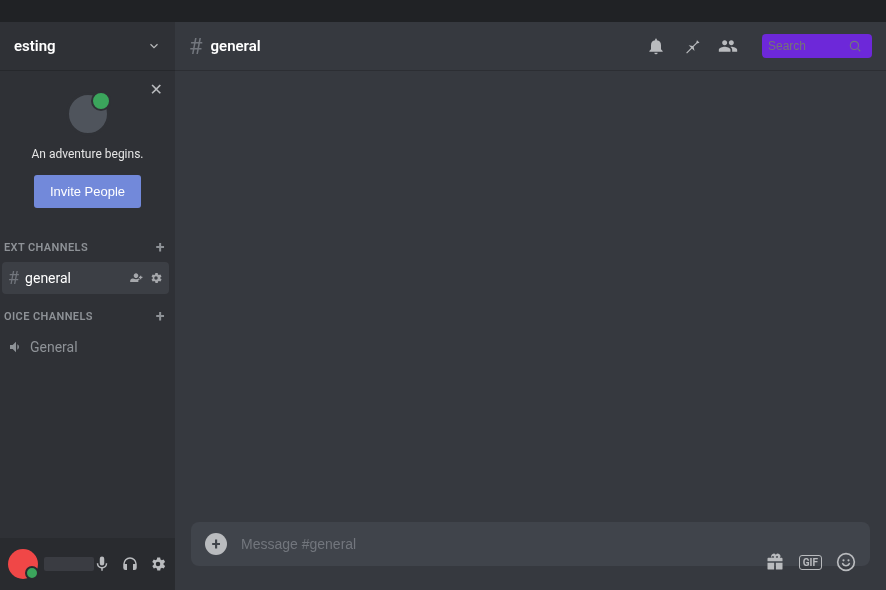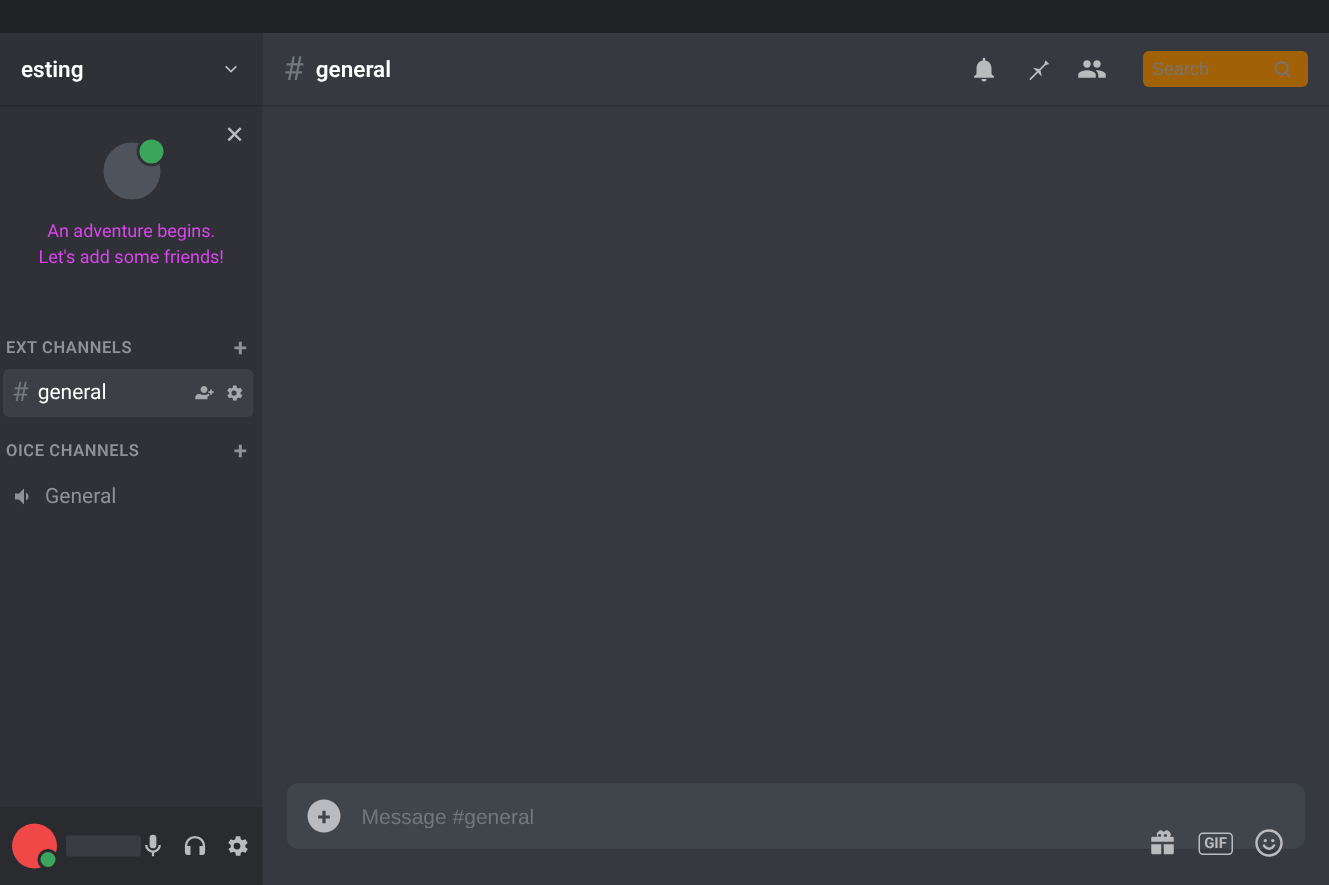--- a/index.html
+++ b/index.html
@@ -73,21 +73,21 @@
   content: "";
   position: absolute;
   top: -4px; right: -4px;
   width: 16px; height:16px;
   background: #3ba55c;
   border:2px solid #2f3136;
   border-radius:50%;
 }
 .invite-text {
   font-size: 12px;
-  color: #d946ef;
+  color: #e5e5e5;
   line-height: 1.4;
   margin-bottom: 12px;
 }
 .invite-btn {
   background: #7289da;
   color: #fff;
   border: none;
   font-size: 13px;
   font-weight: 500;
   padding: 9px 16px;
@@ -201,21 +201,21 @@
 }
 .chat-header .fill { flex:1; }
 .header-icons {
   display:flex;
   gap:16px;
   color:#b9bbbe;
   align-items:center;
 }
 .header-icons span { cursor:pointer; }
 .search-box {
-  background:#a16207;
+  background:#6d28d9;
   border-radius:4px;
   display:flex;
   align-items:center;
   padding:0 6px;
   height:24px;
   width:110px;
   margin-left:8px;
 }
 .search-box input {
   background:transparent;
@@ -324,22 +324,22 @@
             <polyline points="6 9 12 15 18 9"></polyline>
           </svg>
       </span>
     </div>
 
     <div class="invite-card">
       <span class="invite-close">✕</span>
       <div class="avatar-illus"></div>
       <div class="invite-text">
         <div>An adventure begins.</div>
-        <div>Let's add some friends!</div>
       </div>
+      <button class="invite-btn">Invite People</button>
     </div>
 
     <div class="section-header">
       <span>ext channels</span>
       <span class="plus">+</span>
     </div>
     <div class="channel-item active">
       <span class="hash" style="font-size:18px">#</span>
       <span>general</span>
       <span class="spacer"></span>

